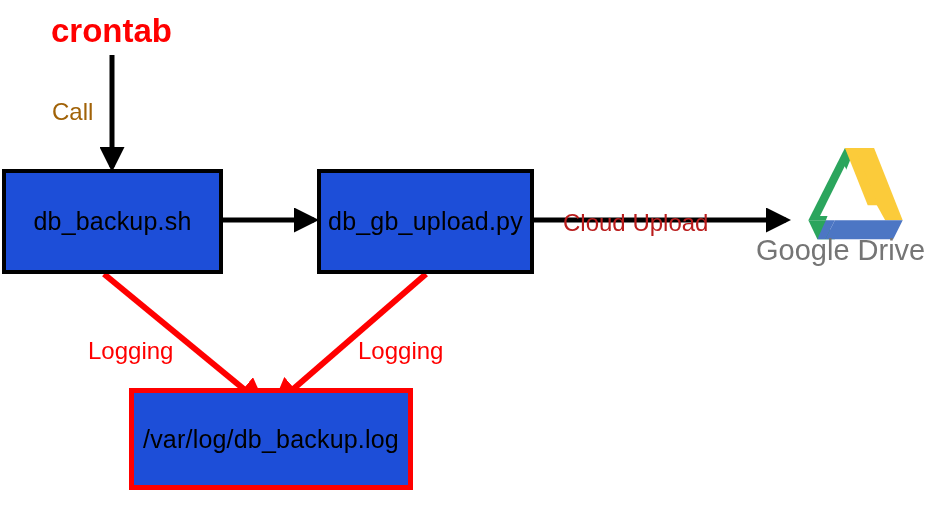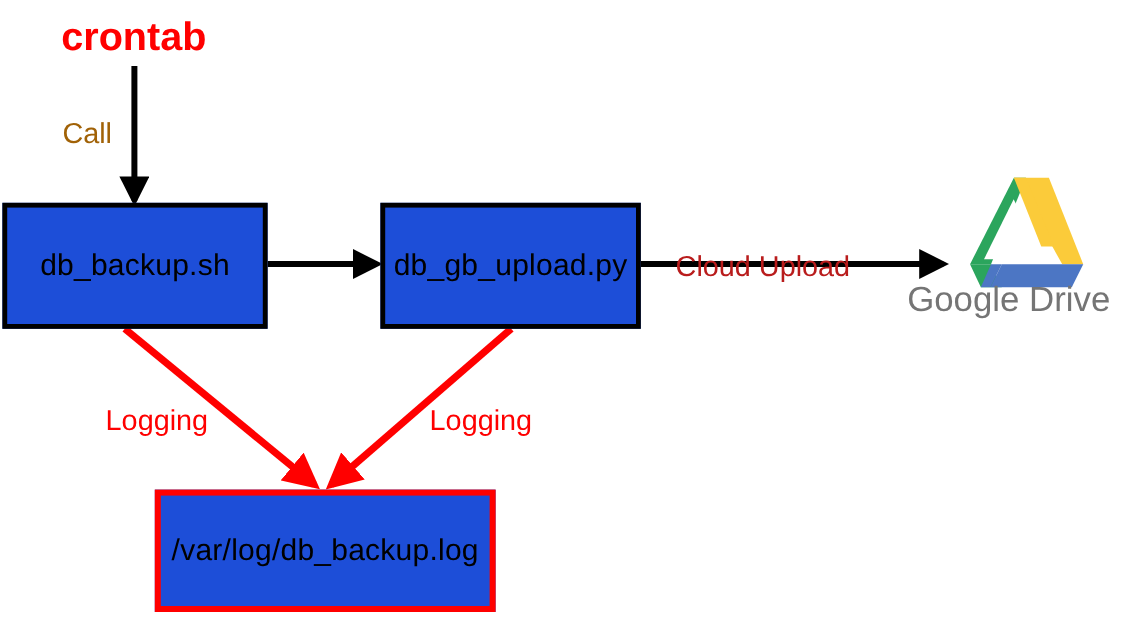--- a/index.html
+++ b/index.html
@@ -46,21 +46,21 @@
   }
   #box-upload {
     left: 317px;
     top: 169px;
     width: 217px;
     height: 105px;
     border: 4px solid #000000;
   }
   #box-logfile {
     left: 129px;
-    top: 408px;
+    top: 388px;
     width: 284px;
     height: 102px;
     border: 5px solid #ff0000;
   }
   .edge-label {
     position: absolute;
     white-space: nowrap;
     font-size: 24px;
   }
   #label-call {

